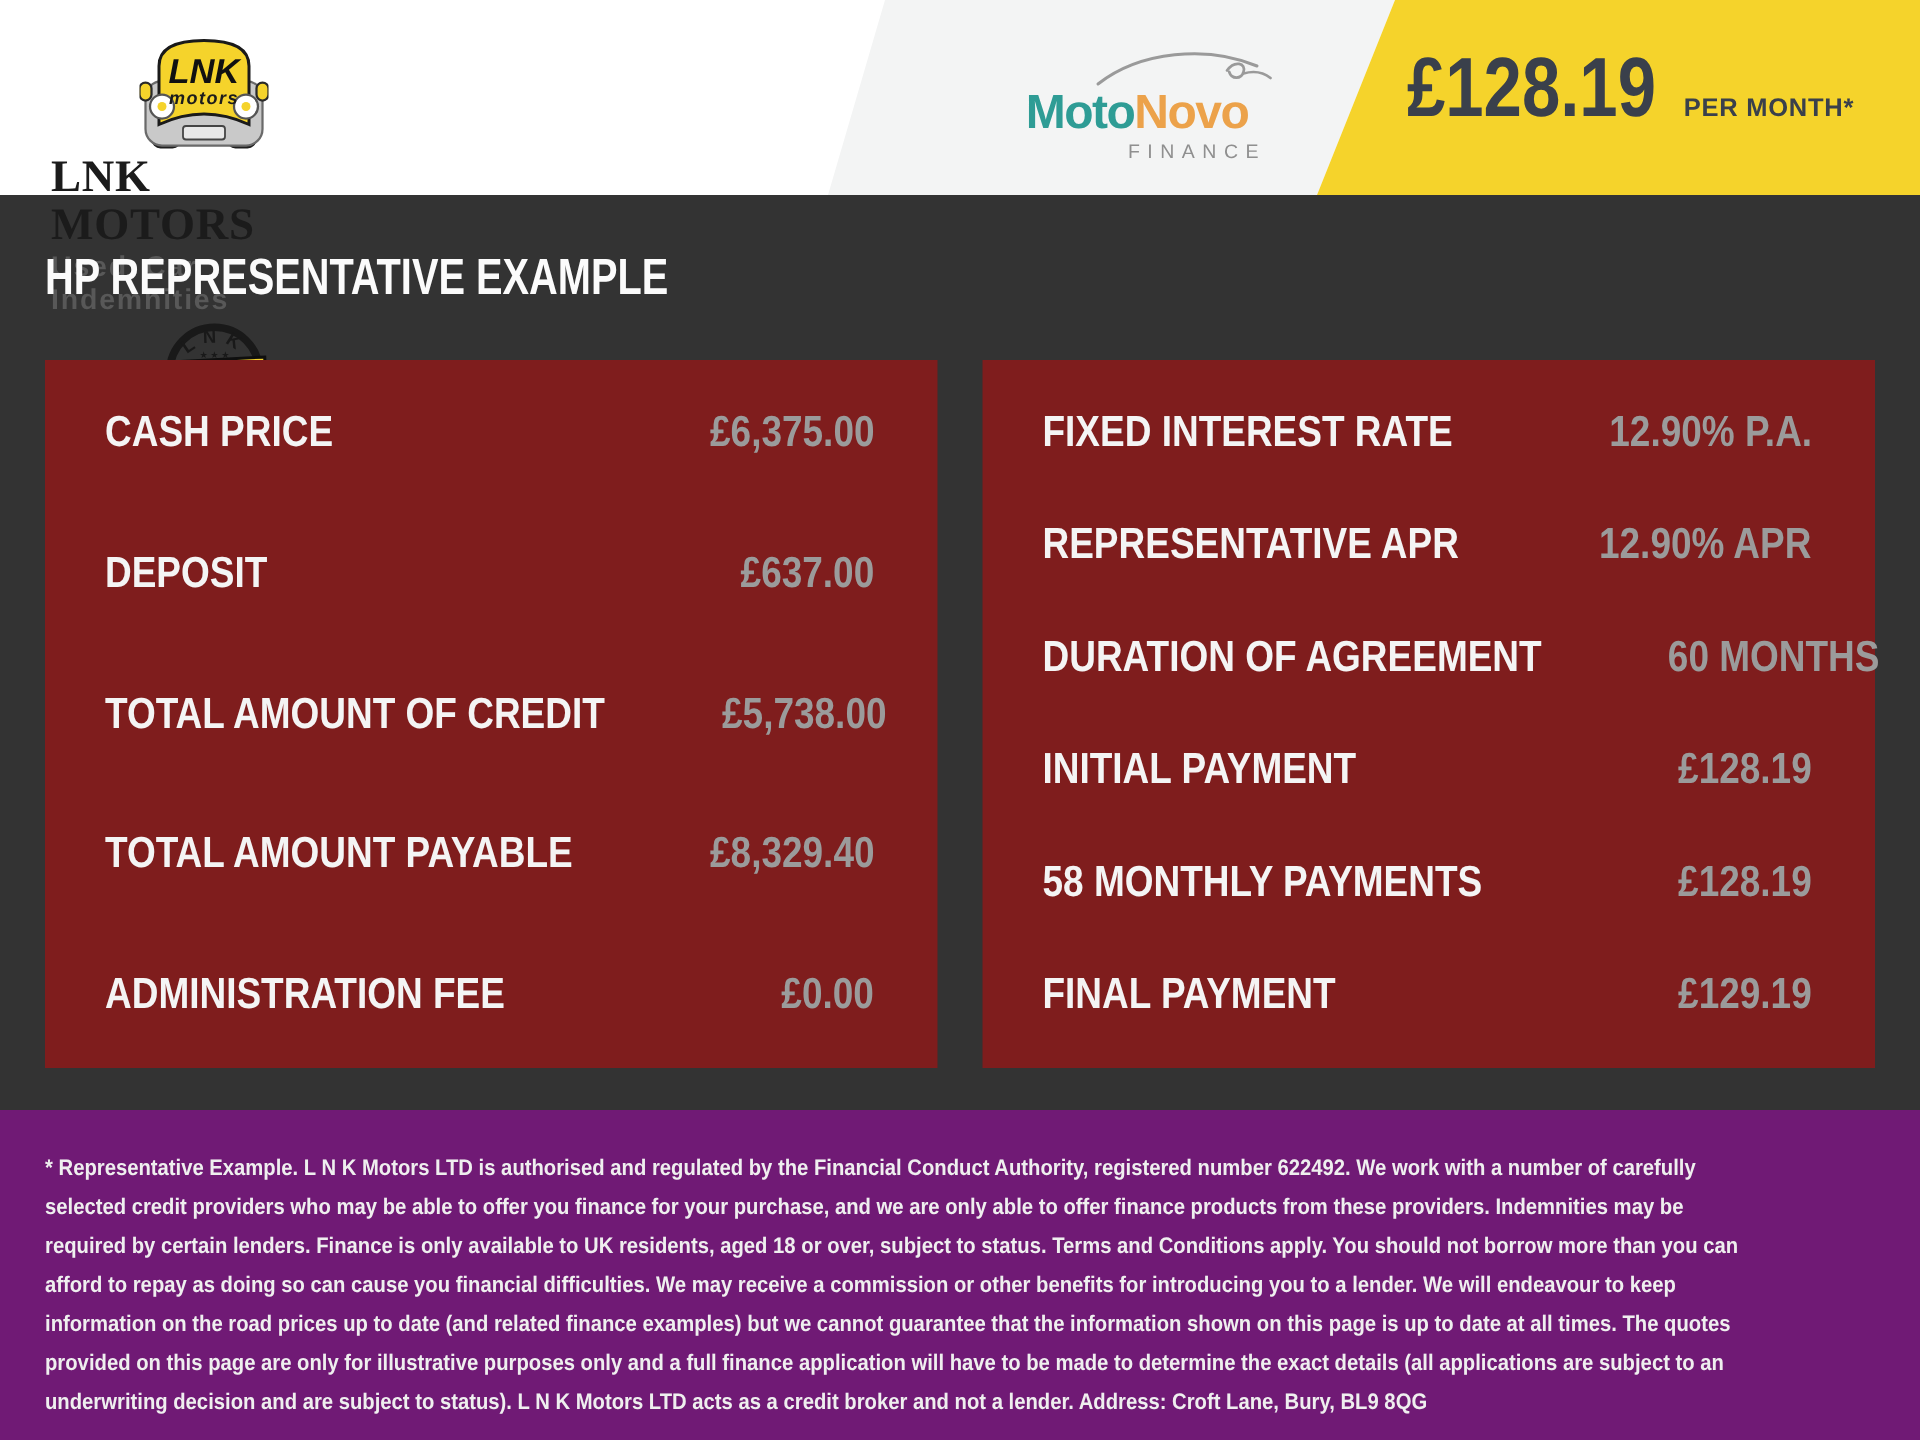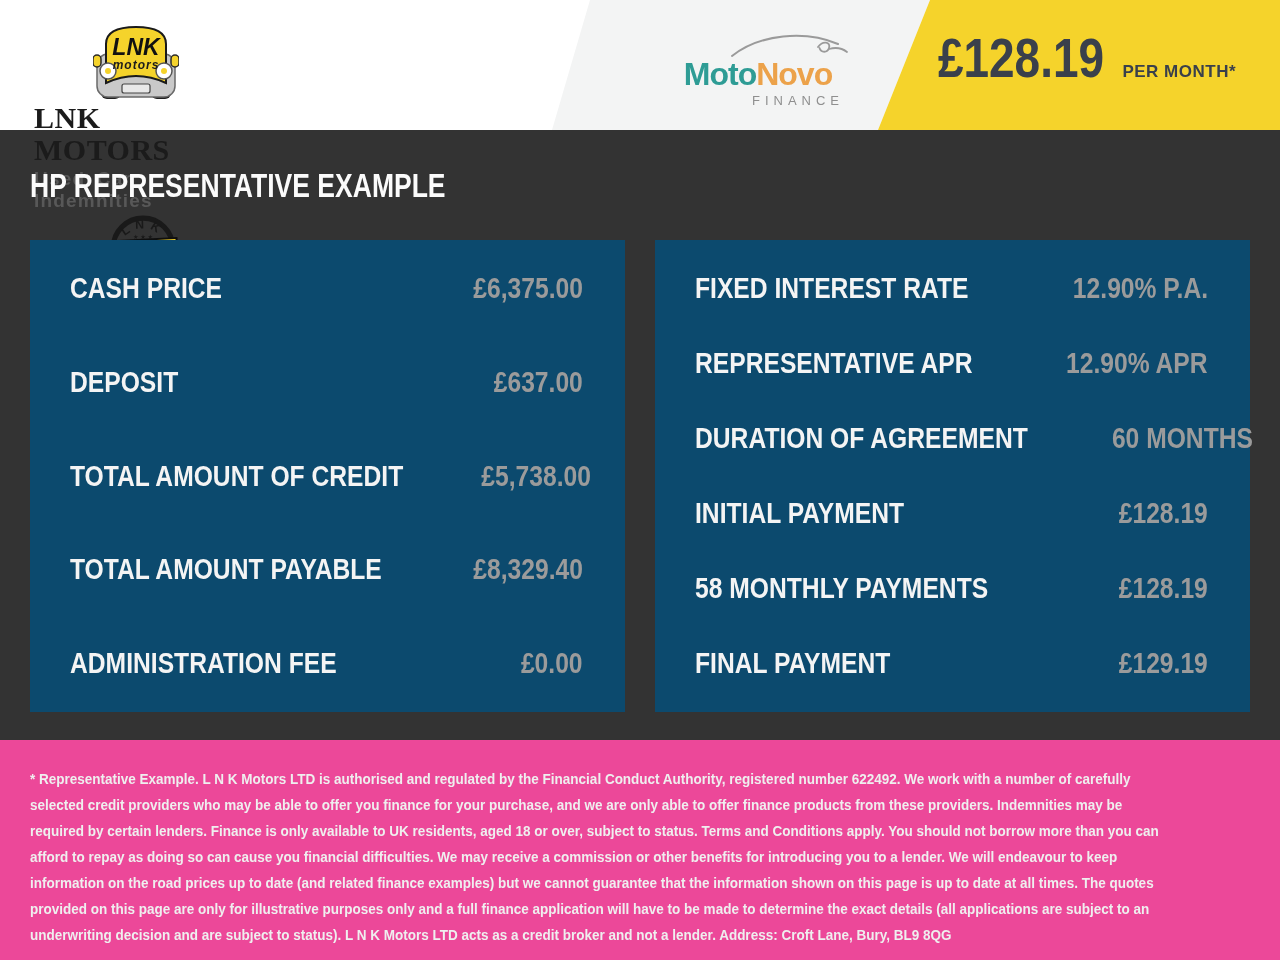--- a/index.html
+++ b/index.html
@@ -25,29 +25,29 @@
   .moto-line{position:relative;font-size:32px;font-weight:bold;letter-spacing:-1px;margin-top:26px;line-height:1;}
   .moto-teal{color:#2E9C95;}
   .moto-orange{color:#ECA24A;}
   .moto-sub{font-size:13px;font-weight:normal;color:#8F8F8F;letter-spacing:5px;text-align:right;margin-top:3px;margin-right:4px;}
   .price-block{position:absolute;left:938px;top:30px;display:flex;align-items:baseline;}
   .price-amount{font-size:56px;font-weight:bold;color:#3A404B;line-height:1;display:inline-block;transform:scaleX(0.82);transform-origin:left bottom;}
   .price-period{font-size:17px;font-weight:bold;color:#3A404B;letter-spacing:0.5px;margin-left:-18px;}
   
   .page-title{position:absolute;left:30px;top:166px;}
   .page-title span{display:inline-block;font-size:34px;font-weight:bold;color:#FBFBFB;line-height:1.15;transform:scaleX(0.78);transform-origin:left center;white-space:nowrap;}
-  .panel{position:absolute;top:240px;width:595px;height:472px;background:#0c4a6e;
+  .panel{position:absolute;top:240px;width:595px;height:472px;background:#7f1d1d;
     display:flex;flex-direction:column;justify-content:space-between;box-sizing:border-box;padding:32px 0;}
   .panel-left{left:30px;}
   .panel-right{left:655px;}
   .row{display:flex;justify-content:space-between;align-items:center;padding:0 42px 0 40px;}
   .lbl{display:inline-block;font-size:29px;font-weight:bold;color:#F4F4F4;white-space:nowrap;transform:scaleX(0.85);transform-origin:left center;}
   .val{display:inline-block;font-size:29px;font-weight:bold;color:#9B9B9B;white-space:nowrap;transform:scaleX(0.85);transform-origin:right center;}
   
-  .footer{position:absolute;left:0;top:740px;width:1280px;height:220px;background:#ec4899;box-sizing:border-box;padding:26px 0 0 30px;}
+  .footer{position:absolute;left:0;top:740px;width:1280px;height:220px;background:#701a75;box-sizing:border-box;padding:26px 0 0 30px;}
   .footer-text{width:1255px;font-size:15px;font-weight:bold;color:#EFEFEF;line-height:26px;transform:scaleX(0.9);transform-origin:left top;}
   svg text{font-family:"Liberation Sans",sans-serif;}
 </style>
 </head>
 <body>
 
 <div class="page">
 
   <div class="header">
     <div class="band-gray"></div>

